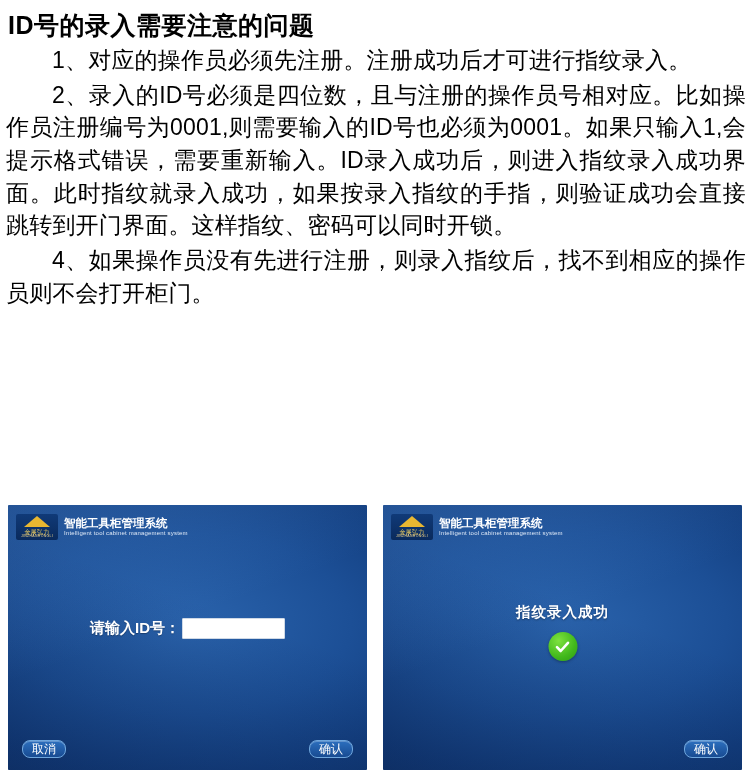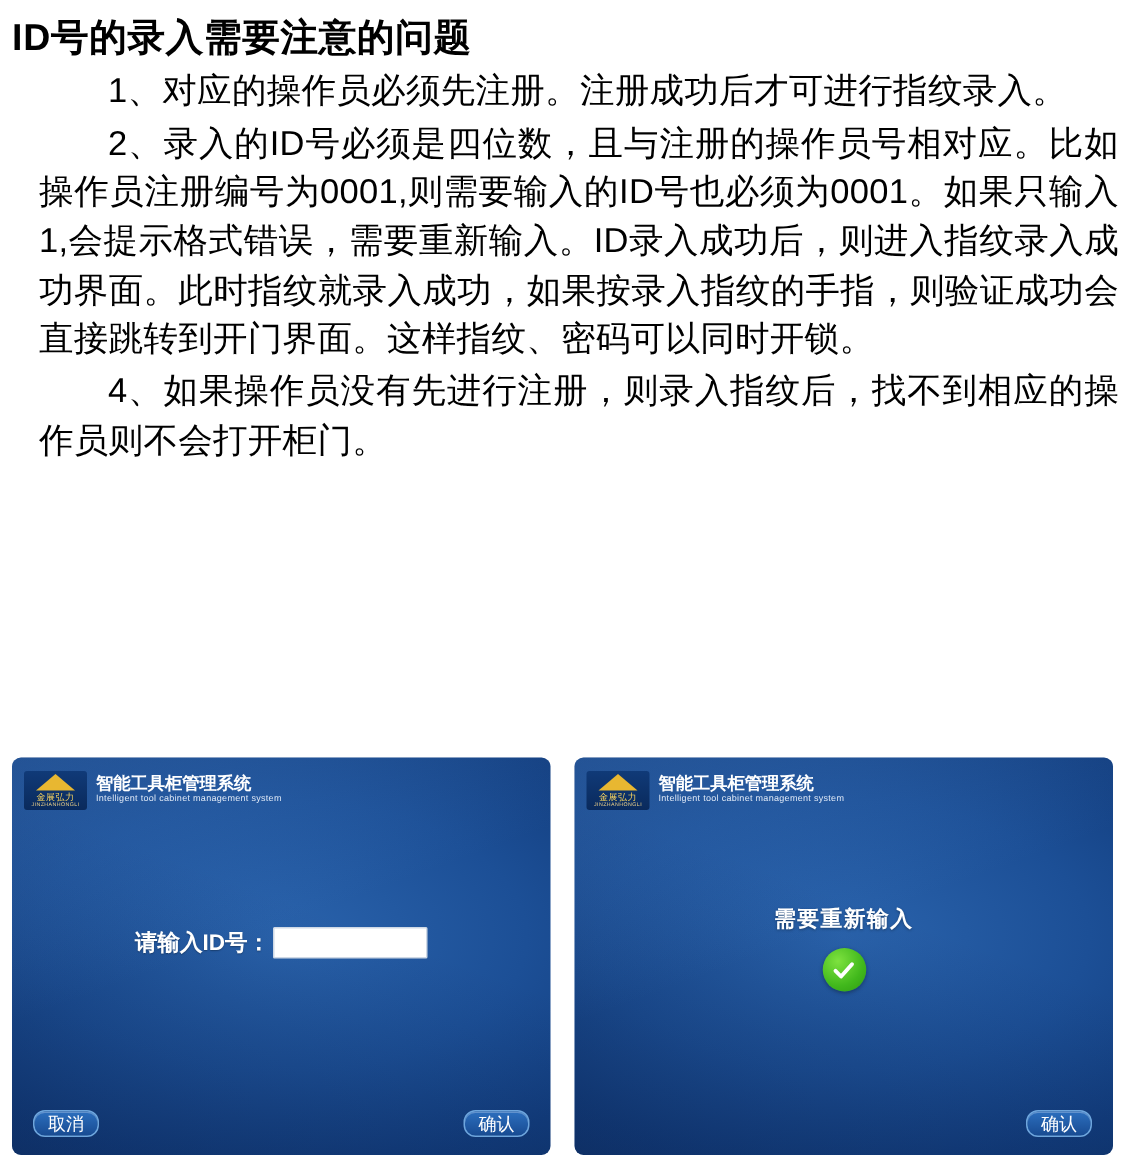--- a/index.html
+++ b/index.html
@@ -21,21 +21,20 @@
   }
   .doc-title {
     font-size: 25px;
     font-weight: bold;
     line-height: 1.2;
     padding: 10px 8px 4px 8px;
     letter-spacing: 0.5px;
   }
   .paragraphs {
     padding: 0 4px 0 6px;
-    margin-left: 20px;
   }
   .para {
     font-size: 23px;
     line-height: 1.42;
     text-indent: 2em;
     margin: 0 0 2px 0;
     text-align: justify;
     letter-spacing: 0.2px;
   }
   .figures {
@@ -45,21 +44,21 @@
     width: 750px;
     display: flex;
     gap: 16px;
     padding: 0 8px;
     box-sizing: border-box;
   }
   .screen {
     position: relative;
     width: 355px;
     height: 265px;
-    border-radius: 6px;
+    border-radius: 1px;
     overflow: hidden;
     background:
       radial-gradient(ellipse 120% 90% at 50% 45%, #2a63ac 0%, #1c4f96 38%, #123d7e 65%, #0b2d60 100%);
     padding-left: 23px;
   }
   .screen::after {
     content: "";
     position: absolute;
     inset: 0;
     background:
@@ -247,21 +246,21 @@
             <span class="cn">金展弘力</span>
             <span class="en">JINZHANHONGLI</span>
           </span>
         </div>
         <div class="brand-texts">
           <span class="brand-cn">智能工具柜管理系统</span>
           <span class="brand-en">Intelligent tool cabinet management system</span>
         </div>
       </div>
 
-      <div class="success-title">需要重新输入</div>
+      <div class="success-title">指纹录入成功</div>
 
       <div class="check-circle">
         <svg width="18" height="18" viewBox="0 0 18 18" aria-hidden="true">
           <path d="M3.5 9.2 L7.2 13 L14.5 4.8" fill="none" stroke="#ffffff" stroke-width="2.6" stroke-linecap="round" stroke-linejoin="round"></path>
         </svg>
       </div>
 
       <div class="btn btn-confirm">确认</div>
     </div>
 

